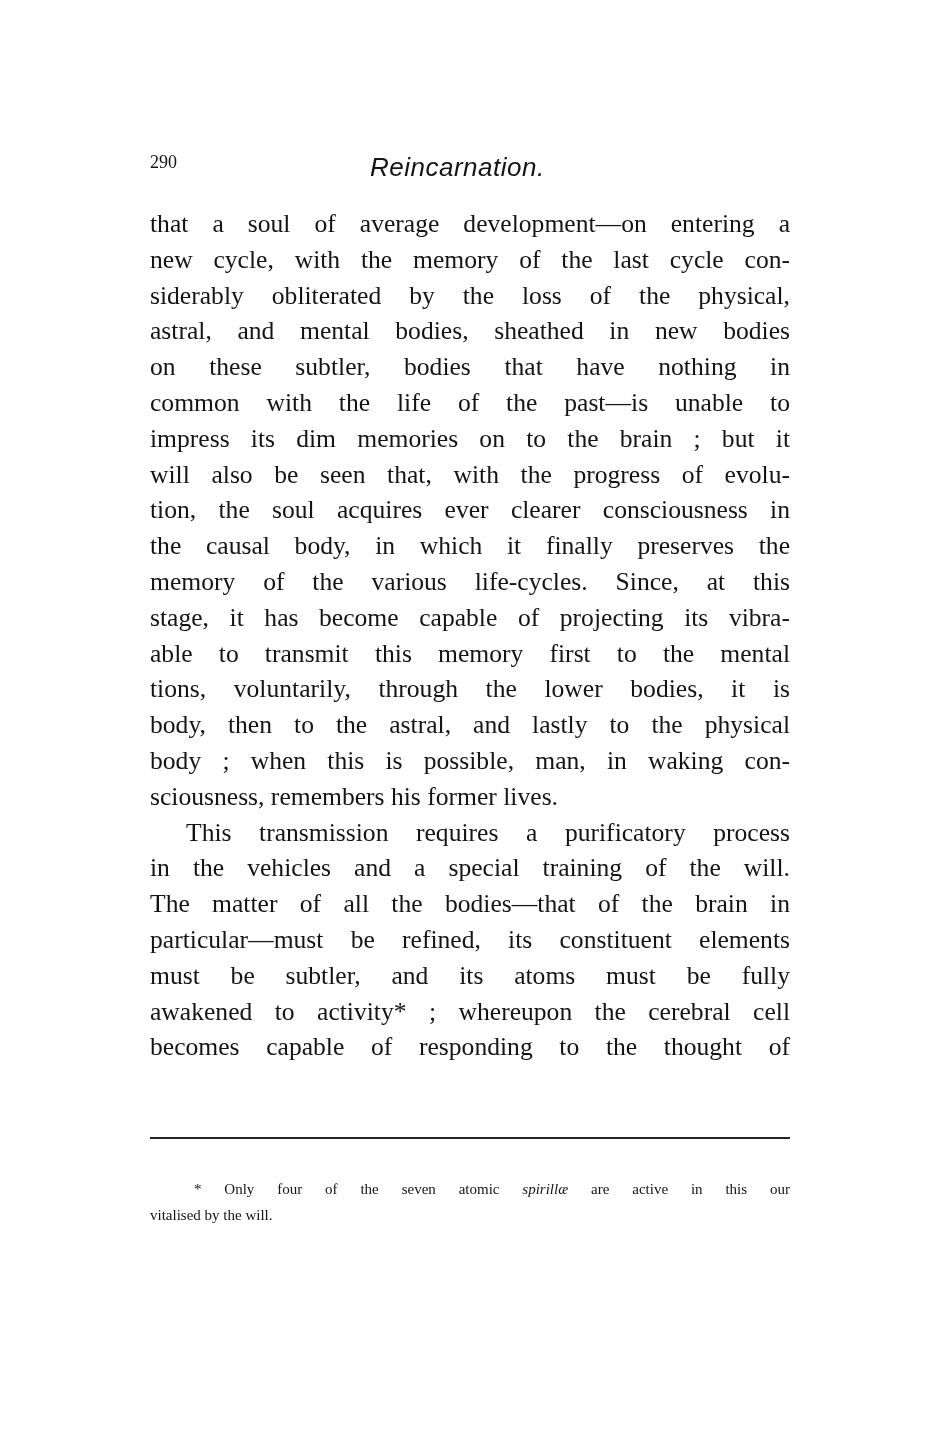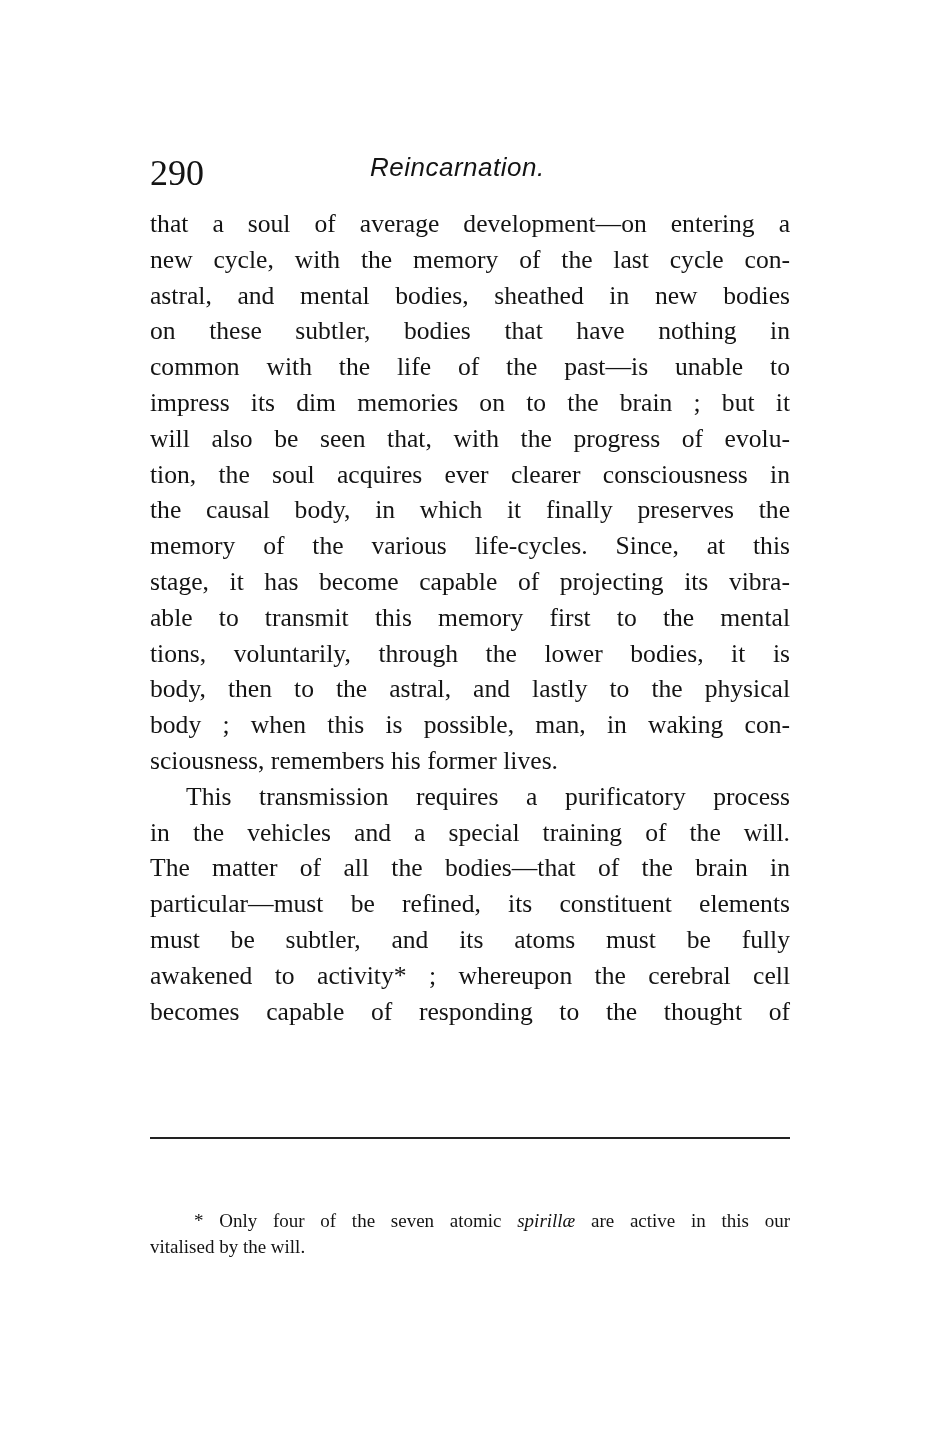--- a/index.html
+++ b/index.html
@@ -1,43 +1,44 @@
 <!DOCTYPE html>
 <html><head>
   <meta charset="utf-8">
   <style>
     html, body { margin: 0; padding: 0; background: #ffffff; }
     body { width: 941px; height: 1440px; position: relative; overflow: hidden; color: #141414; }
     .page { position: absolute; left: 0; top: 0; width: 941px; height: 1440px; }
     .header { position: absolute; top: 152px; left: 150px; width: 640px; height: 40px; }
-    .page-number { position: absolute; left: 0; top: 0; font-family: "Liberation Serif", serif; font-size: 36px; }
+    .page-number { position: absolute; left: 0; top: 0; font-family: "Liberation Serif", serif; font-size: 18px; }
     .running-head { position: absolute; left: 220px; top: 0; font-family: Liberation Sans, sans-serif; font-style: italic; font-size: 26px; letter-spacing: 0.5px; }
     .body-text { position: absolute; top: 206px; left: 150px; width: 640px; font-family: "Liberation Serif", serif; font-size: 25.6px; line-height: 35.8px; }
     .line { display: block; white-space: nowrap; text-align: justify; text-align-last: justify; height: 35.8px; }
     .line.last { text-align-last: left; }
     .line.indent { padding-left: 36px; }
     .rule { position: absolute; top: 1137px; left: 150px; width: 640px; height: 0; border-top: 2px solid #222; }
-    .footnote { position: absolute; top: 1208px; left: 150px; width: 640px; font-family: "Liberation Serif", serif; font-size: 19px; line-height: 26px; }
+    .footnote { position: absolute; top: 1176px; left: 150px; width: 640px; font-family: "Liberation Serif", serif; font-size: 15px; line-height: 26px; }
     .fn-line { display: block; white-space: nowrap; text-align: justify; text-align-last: justify; height: 26px; }
     .fn-line.indent { padding-left: 44px; }
     .fn-line.last { text-align-last: left; }
     .it { font-style: italic; }
   </style>
 </head>
 <body>
 
 <div class="page">
   <div class="header">
     <span class="page-number">290</span>
     <span class="running-head">Reincarnation.</span>
   </div>
 
   <div class="body-text">
     <span class="line">that a soul of average development—on entering a</span>
     <span class="line">new cycle, with the memory of the last cycle con-</span>
+    <span class="line">siderably obliterated by the loss of the physical,</span>
     <span class="line">astral, and mental bodies, sheathed in new bodies</span>
     <span class="line">on these subtler, bodies that have nothing in</span>
     <span class="line">common with the life of the past—is unable to</span>
     <span class="line">impress its dim memories on to the brain ; but it</span>
     <span class="line">will also be seen that, with the progress of evolu-</span>
     <span class="line">tion, the soul acquires ever clearer consciousness in</span>
     <span class="line">the causal body, in which it finally preserves the</span>
     <span class="line">memory of the various life-cycles. Since, at this</span>
     <span class="line">stage, it has become capable of projecting its vibra-</span>
     <span class="line">able to transmit this memory first to the mental</span>

